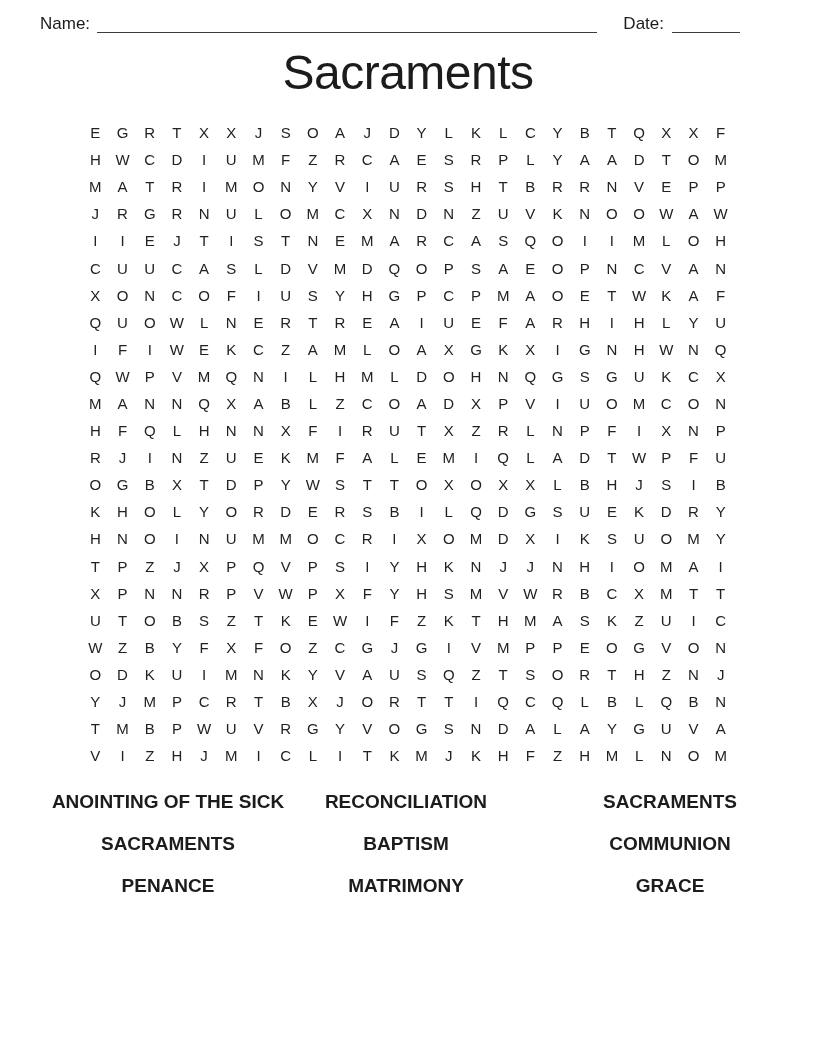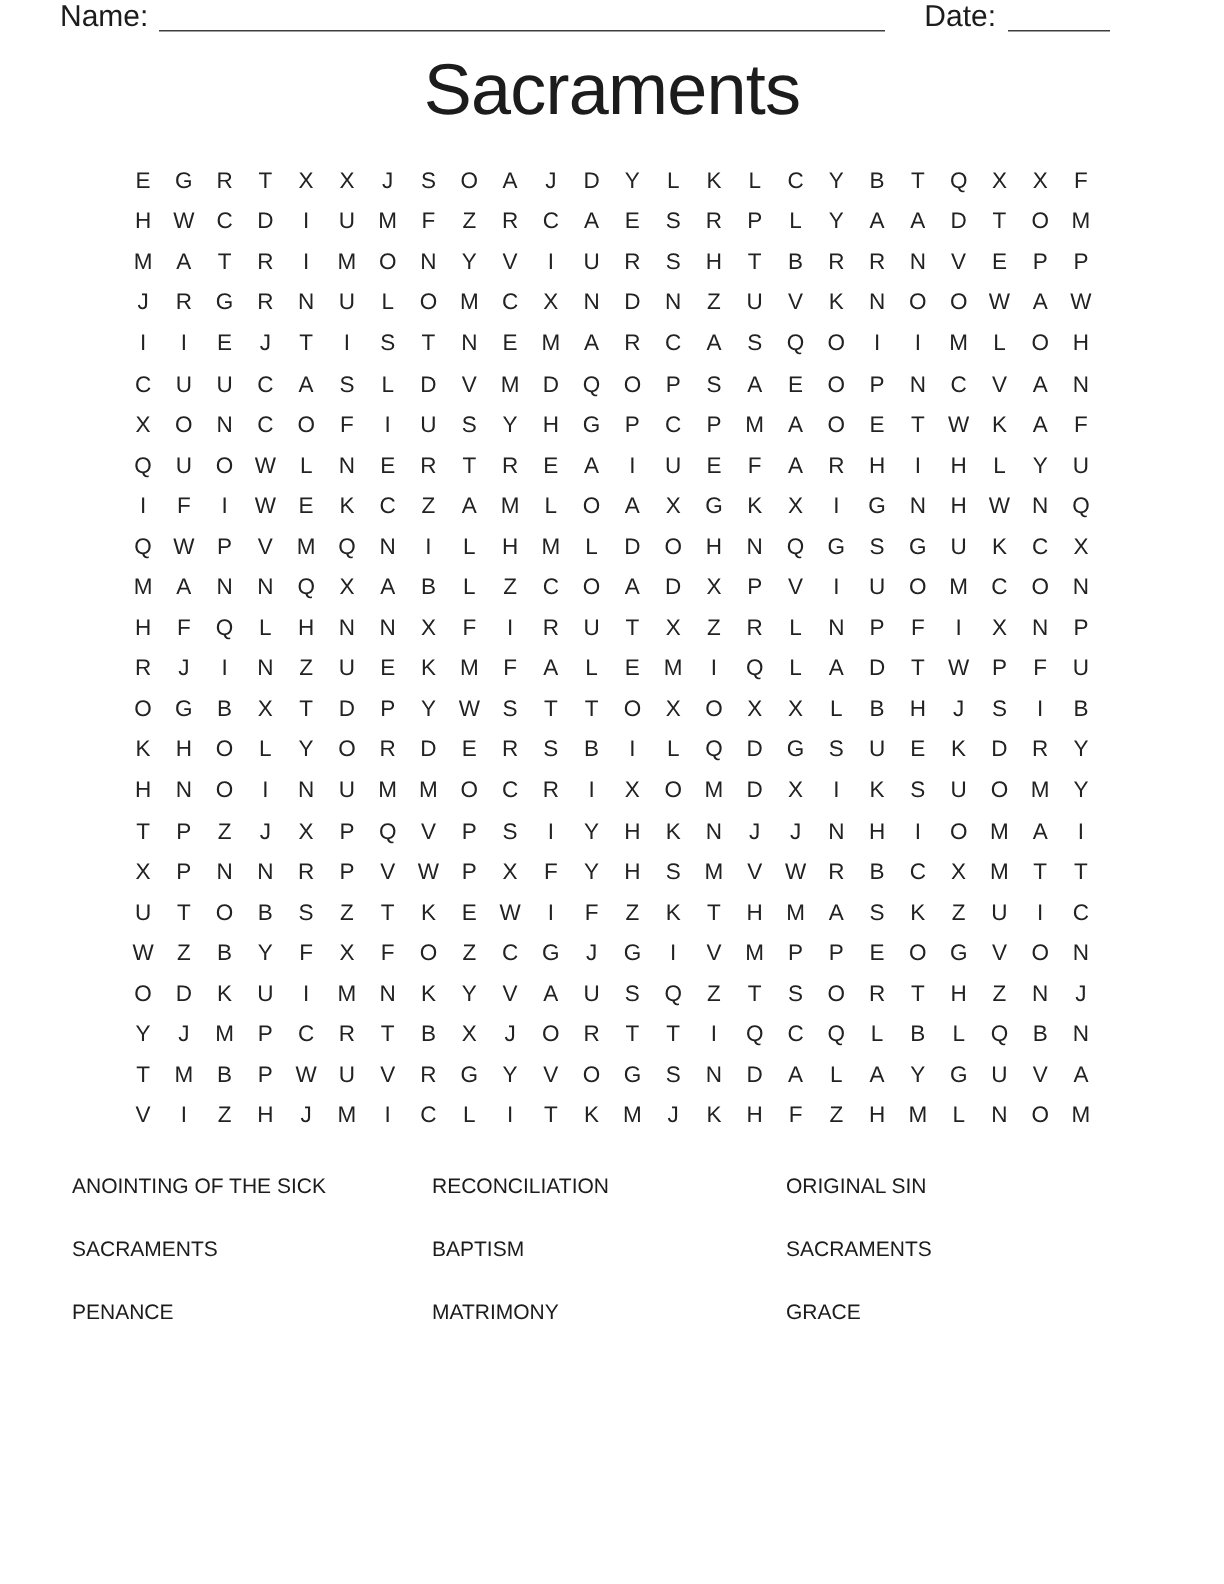--- a/index.html
+++ b/index.html
@@ -10,22 +10,23 @@
     font-family: "Liberation Sans", sans-serif;
     overflow: hidden;
   }
   .page { width: 816px; height: 1056px; position: relative; }
 
   
   .header {
     display: flex;
     align-items: center;
     padding: 2px 76px 0 40px;
-    font-size: 20px;
+    font-size: 17px;
     line-height: 19px;
+    margin-top: 12px;
   }
   .blank-line {
     border-bottom: 1.5px solid #3c3c3c;
     height: 19px;
     box-sizing: border-box;
   }
   .name-line { flex: 1; margin-left: 7px; margin-right: 26px; }
   .date-line { width: 68px; margin-left: 8px; }
 
   
@@ -56,25 +57,26 @@
   }
 
   
   .words {
     display: grid;
     grid-template-columns: 240px 236px auto;
     padding-left: 48px;
     margin-top: 21px;
   }
   .word-item {
-    font-size: 14px;
-    font-weight: 400;
+    font-size: 19px;
+    font-weight: 700;
     line-height: 24px;
     margin-bottom: 18px;
     white-space: nowrap;
+    text-align: center;
   }
 </style>
 </head>
 <body>
 
 <div class="page">
 
   <div class="header">
     <span>Name:</span>
     <div class="blank-line name-line"></div>
@@ -668,19 +670,19 @@
         <div class="word-item">ANOINTING OF THE SICK</div>
         <div class="word-item">SACRAMENTS</div>
         <div class="word-item">PENANCE</div>
       </div>
       <div class="word-col">
         <div class="word-item">RECONCILIATION</div>
         <div class="word-item">BAPTISM</div>
         <div class="word-item">MATRIMONY</div>
       </div>
       <div class="word-col">
-        <div class="word-item">ORIGINAL SIN</div>
         <div class="word-item">SACRAMENTS</div>
+        <div class="word-item">COMMUNION</div>
         <div class="word-item">GRACE</div>
       </div>
     </div>
 
 </div>
 
 </body></html>

